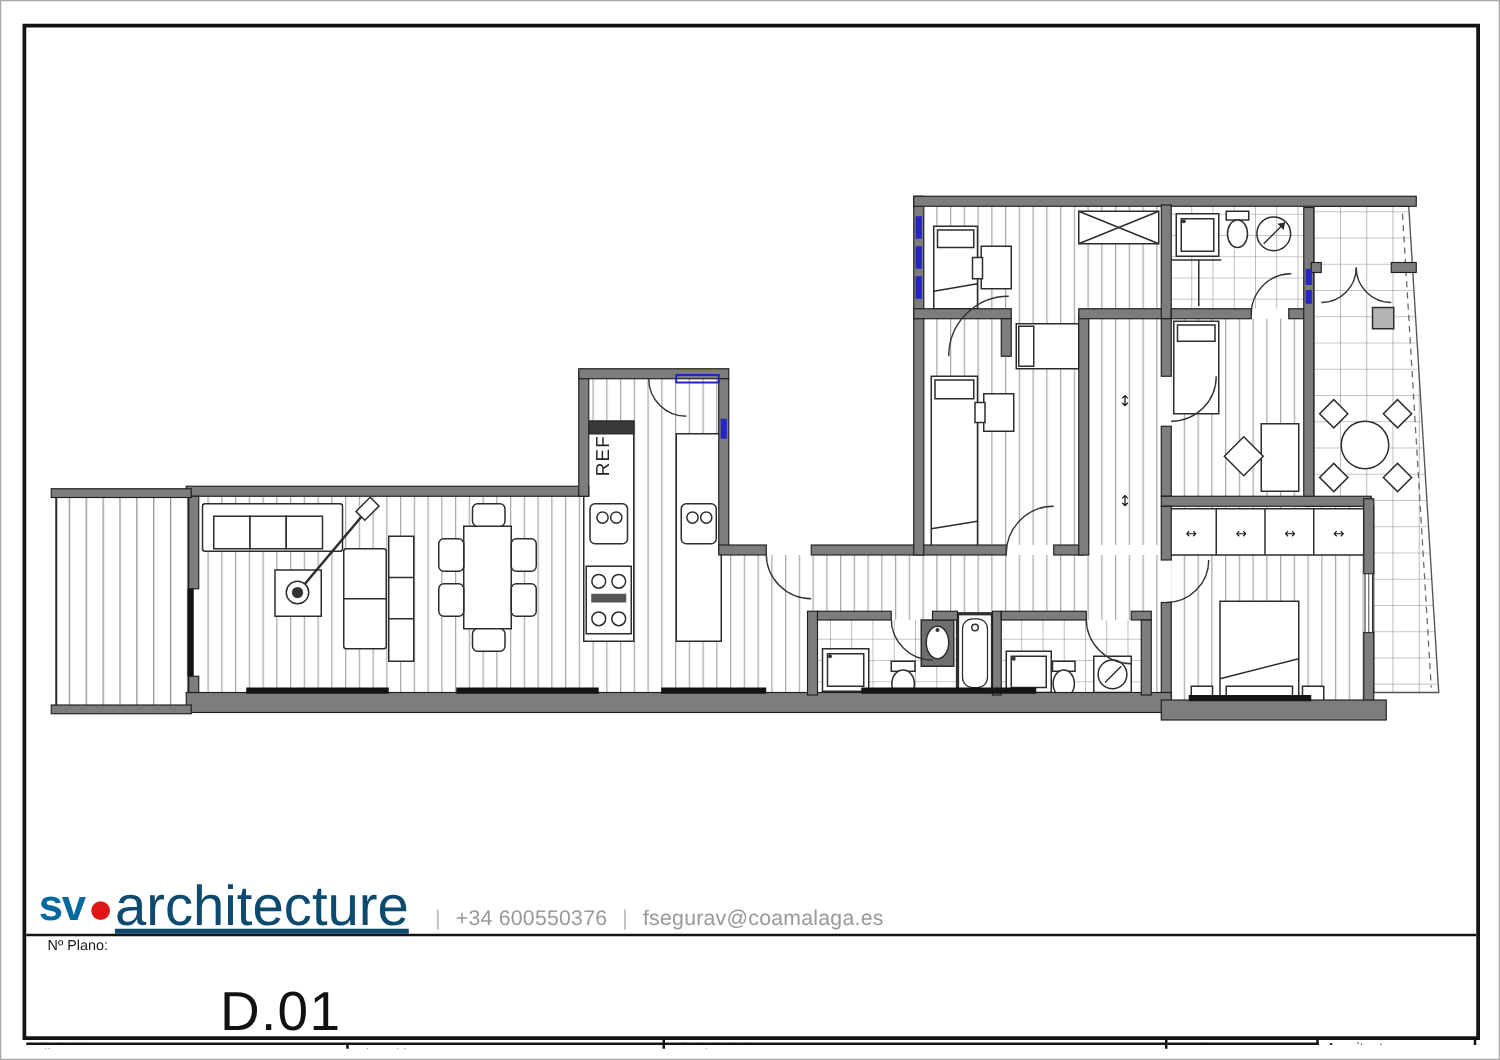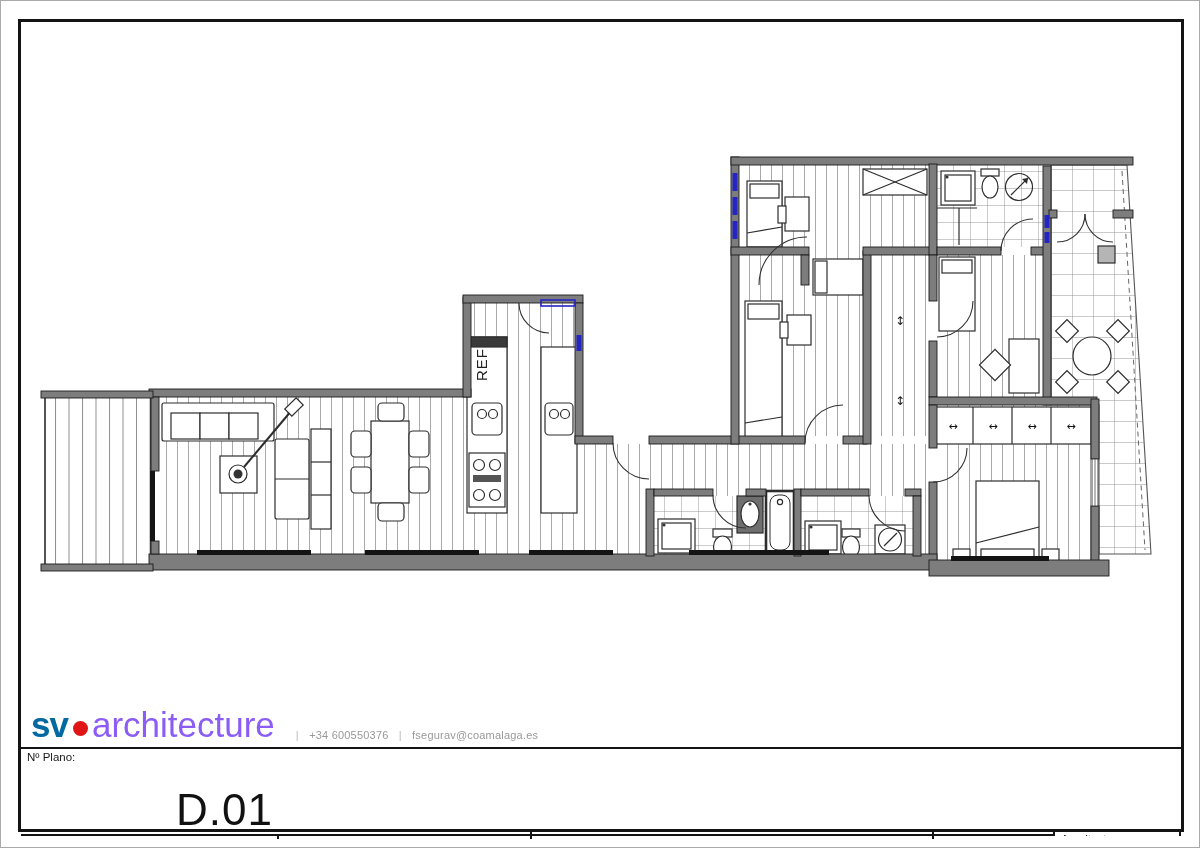--- a/index.html
+++ b/index.html
@@ -14,43 +14,43 @@
   }
   svg.plan { position:absolute; left:0; top:0; }
 
   
   .logo-row {
     position:absolute; left:30px; top:702px; height:44px;
     display:flex; align-items:center; white-space:nowrap;
   }
   .brand-bold { font-size:35px; font-weight:700; letter-spacing:-1px; color:#0369a1; }
   .brand-dot  { width:15px; height:15px; border-radius:50%; margin:6px 4px 0 5px; }
-  .brand-light{ font-size:35px; font-weight:400; letter-spacing:0px; color:#8b5cf6; }
-  .contact    { margin-left:14px; font-size:11px; color:#999; letter-spacing:0.2px; margin-top:20px;}
+  .brand-light{ font-size:45px; font-weight:400; letter-spacing:0px; color:#0c4a6e;text-decoration:underline; }
+  .contact    { margin-left:14px; font-size:17px; color:#999; letter-spacing:0.2px; margin-top:20px;}
   .contact .sep { margin:0 7px; color:#bbb; }
 
   
   .titleblock {
     position:absolute; left:20px; top:746px; width:1160px; height:82px;
     display:grid;
     grid-template-columns:258px 253px 402px 121px 126px;
     grid-template-rows:41px 41px;
     border-top:2px solid #141414;
     box-sizing:border-box;
   }
   .cell {
     position:relative; box-sizing:border-box;
     border-right:2px solid #141414; border-bottom:2px solid #141414;
     padding:2px 6px 1px 6px; overflow:hidden;
     display:flex; flex-direction:column; justify-content:space-between;
   }
   .cell .lbl { font-size:11.5px; color:#1a1a1a; }
   .cell .val { font-weight:700; font-size:16px; line-height:17px; }
   .cell.span2 { grid-column:1 / 3; }
-  .cell.nplano { grid-row:1 / 3; border-right:none; border-bottom:none; }
+  .cell.nplano { grid-row:1 / 3; border-right:none; border-bottom:none;margin-left:11px; }
   .cell.row2 { border-bottom:none; }
   .val.big    { font-size:44px; font-weight:400; line-height:40px; text-align:right; letter-spacing:1px; }
 </style>
 </head>
 <body>
 
 <div class="page">
   <div class="frame"></div>
 
   <svg class="plan" width="1200" height="848" viewBox="0 0 1200 848">

